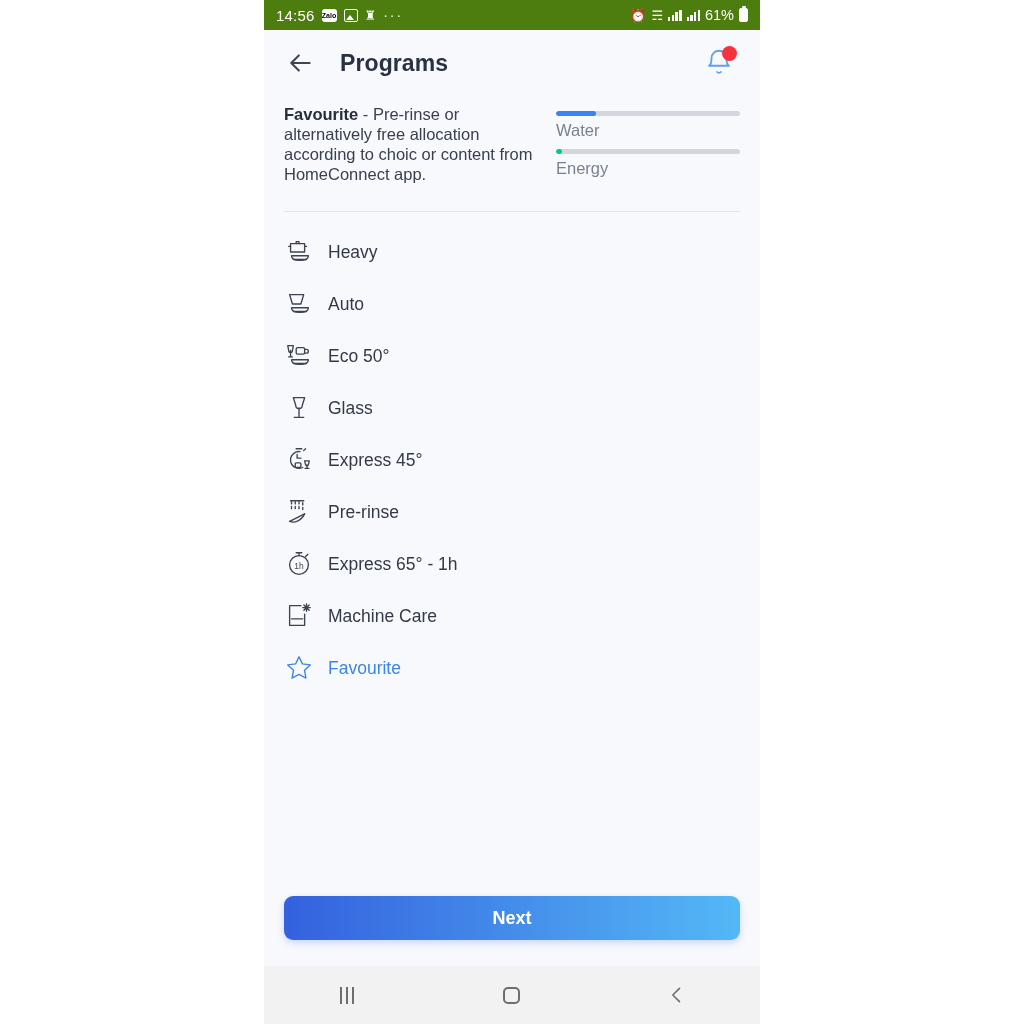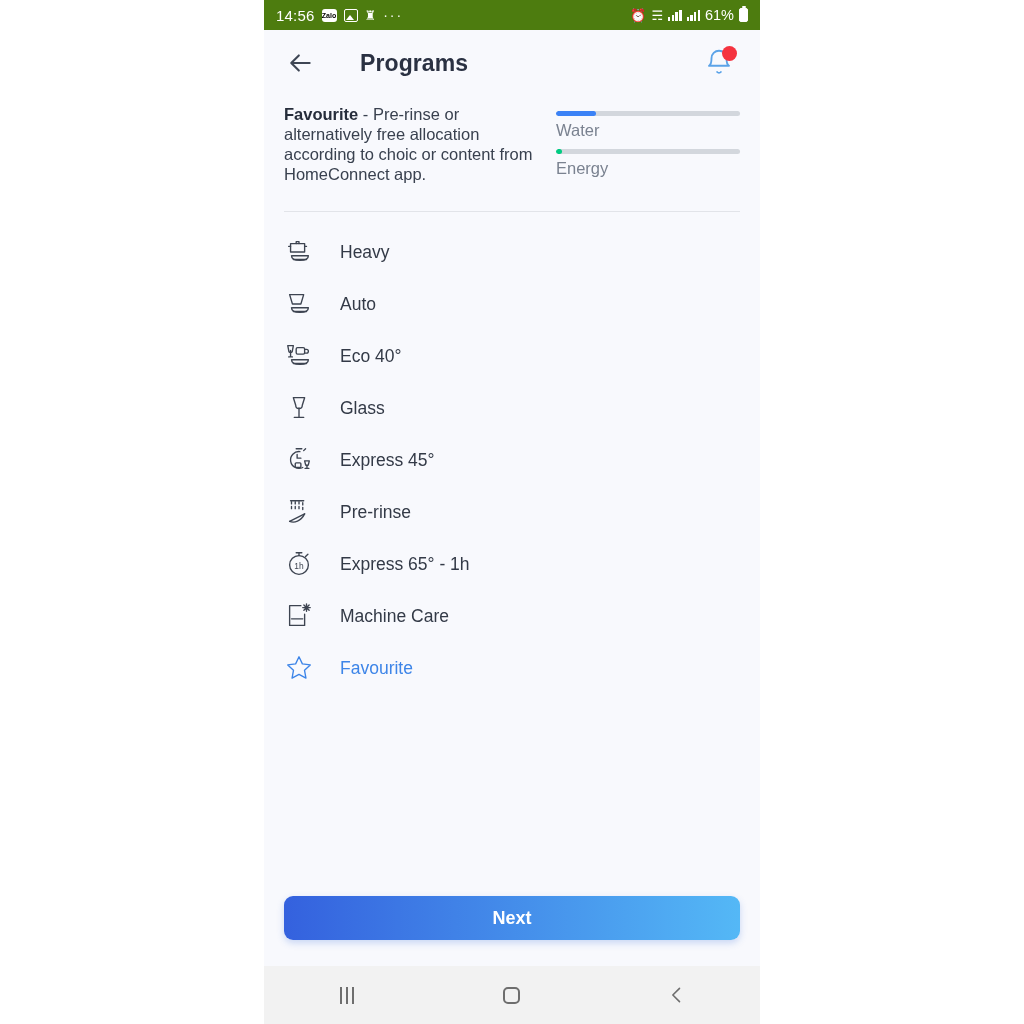--- a/index.html
+++ b/index.html
@@ -60,21 +60,21 @@
     position: relative; background: #fff;
   }
   .batt:before {
     content: ""; position: absolute; top: -3.5px; left: 2px;
     width: 4px; height: 2px; background: #fff; border-radius: 1px;
   }
 
   
   .appbar {
     height: 66px; display: flex; align-items: center;
-    padding: 0 24px 0 20px; flex-shrink: 0; gap: 20px;
+    padding: 0 24px 0 20px; flex-shrink: 0;
   }
   .back-btn {
     width: 34px; height: 34px; display: flex;
     align-items: center; justify-content: center; cursor: pointer;
   }
   .page-title {
     font-size: 23px; font-weight: bold; color: #2a3142;
     margin-left: 22px; letter-spacing: .1px;
   }
   .bell-wrap { margin-left: auto; position: relative; width: 32px; height: 32px; cursor: pointer; }
@@ -111,21 +111,21 @@
   
   .list { padding: 14px 20px 0 20px; flex: 1; }
   .prog {
     height: 52px; display: flex; align-items: center; cursor: pointer;
   }
   .prog-ico {
     width: 34px; height: 34px; display: flex;
     align-items: center; flex-shrink: 0;
   }
   .prog-label {
-    margin-left: 22px; font-size: 17.5px; color: #333a47;
+    margin-left: 10px; font-size: 17.5px; color: #333a47;
   }
   .prog.selected .prog-label { color: #3d85e8; }
 
   
   .btn-wrap { padding: 0 20px 26px 20px; }
   .next-btn {
     height: 44px; border-radius: 9px; border: none;
     background: linear-gradient(90deg, #3461de 0%, #3c7ae8 38%, #4a9cf0 68%, #54b8f6 100%);
     color: #ffffff; font-size: 18px; font-weight: bold;
     width: 100%; cursor: pointer;
@@ -249,21 +249,21 @@
             <g fill="none" stroke="#3d4451" stroke-width="1.45" stroke-linecap="round" stroke-linejoin="round">
               <path d="M4 5 h6 l-1 5 a2 2 0 0 1-4 0 z"></path>
               <path d="M7 10 v7 M5 17 h4"></path>
               <rect x="13" y="7" width="9" height="7" rx="1.5"></rect>
               <path d="M22 9 h2 a1.8 1.8 0 0 1 0 4 h-2"></path>
               <path d="M9 20 h17 M8 20 c0 3 3 5 9 5 s9-2 9-5"></path>
               <path d="M10 24 h14"></path>
             </g>
           </svg>
         </span>
-        <span class="prog-label">Eco 40°</span>
+        <span class="prog-label">Eco 50°</span>
       </div>
       <div class="prog">
         <span class="prog-ico">
           <svg width="30" height="30" viewBox="0 0 32 32">
             <g fill="none" stroke="#3d4451" stroke-width="1.45" stroke-linecap="round" stroke-linejoin="round">
               <path d="M10 5 h12 l-2.5 8 a3.5 3.5 0 0 1-7 0 z"></path>
               <path d="M16 16 v10 M11 26 h10"></path>
             </g>
           </svg>
         </span>

